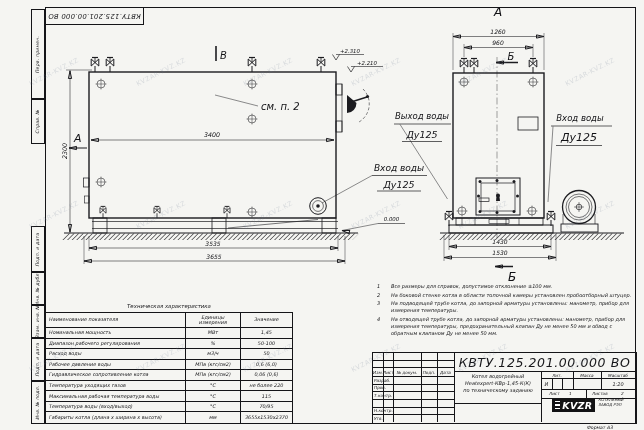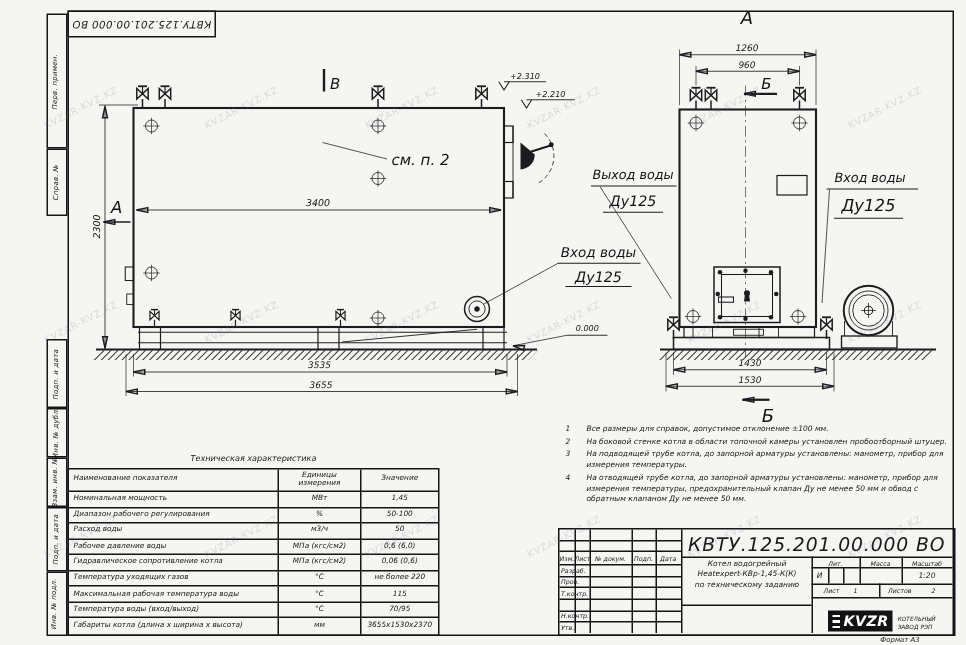--- a/index.html
+++ b/index.html
@@ -38,21 +38,21 @@
   #tb{position:absolute;left:372px;top:352px;width:265px;height:72px;border:1.5px solid #151518;
       box-sizing:border-box;z-index:4}
   #tb .vl,#tb .hl{position:absolute;background:#151518}
   #tb .vl{width:1px}
   #tb .hl{height:1px}
   #tb .tx{position:absolute;font-size:4.2px;white-space:nowrap;transform-origin:left top}
   #tb .ctr{text-align:center}
   .docnum{position:absolute;left:81px;top:2px;width:181px;text-align:center;font-size:12.5px;
           letter-spacing:.6px;white-space:nowrap}
   .prod{position:absolute;left:82px;width:86px;text-align:center;font-size:5px;white-space:nowrap}
-  .logo{position:absolute;left:168px;top:45px;width:94px;height:23px;display:flex;align-items:flex-end;
+  .logo{position:absolute;left:168px;top:45px;width:94px;height:23px;display:flex;align-items:flex-start;
         justify-content:center;gap:3px}
   .kvzr{background:#121214;color:#fff;height:14px;display:flex;align-items:center;gap:2px;padding:0 3px;
         font-weight:bold;font-size:9.5px;font-style:italic;letter-spacing:.3px}
   .kvzr-bars{width:5px;height:9px;background:repeating-linear-gradient(#fff 0 1.5px,#121214 1.5px 3.5px)}
   .company{display:flex;flex-direction:column;font-size:3.9px;line-height:1.25}
   .fmt{position:absolute;left:555px;top:424.5px;width:90px;text-align:center;font-size:4.6px;z-index:3}
   
   .wm{position:absolute;inset:0;z-index:6;display:grid;grid-template-columns:repeat(6,1fr);
       grid-template-rows:repeat(3,1fr);pointer-events:none}
   .wm span{align-self:center;justify-self:center;transform:rotate(-27deg);font-size:6.5px;

